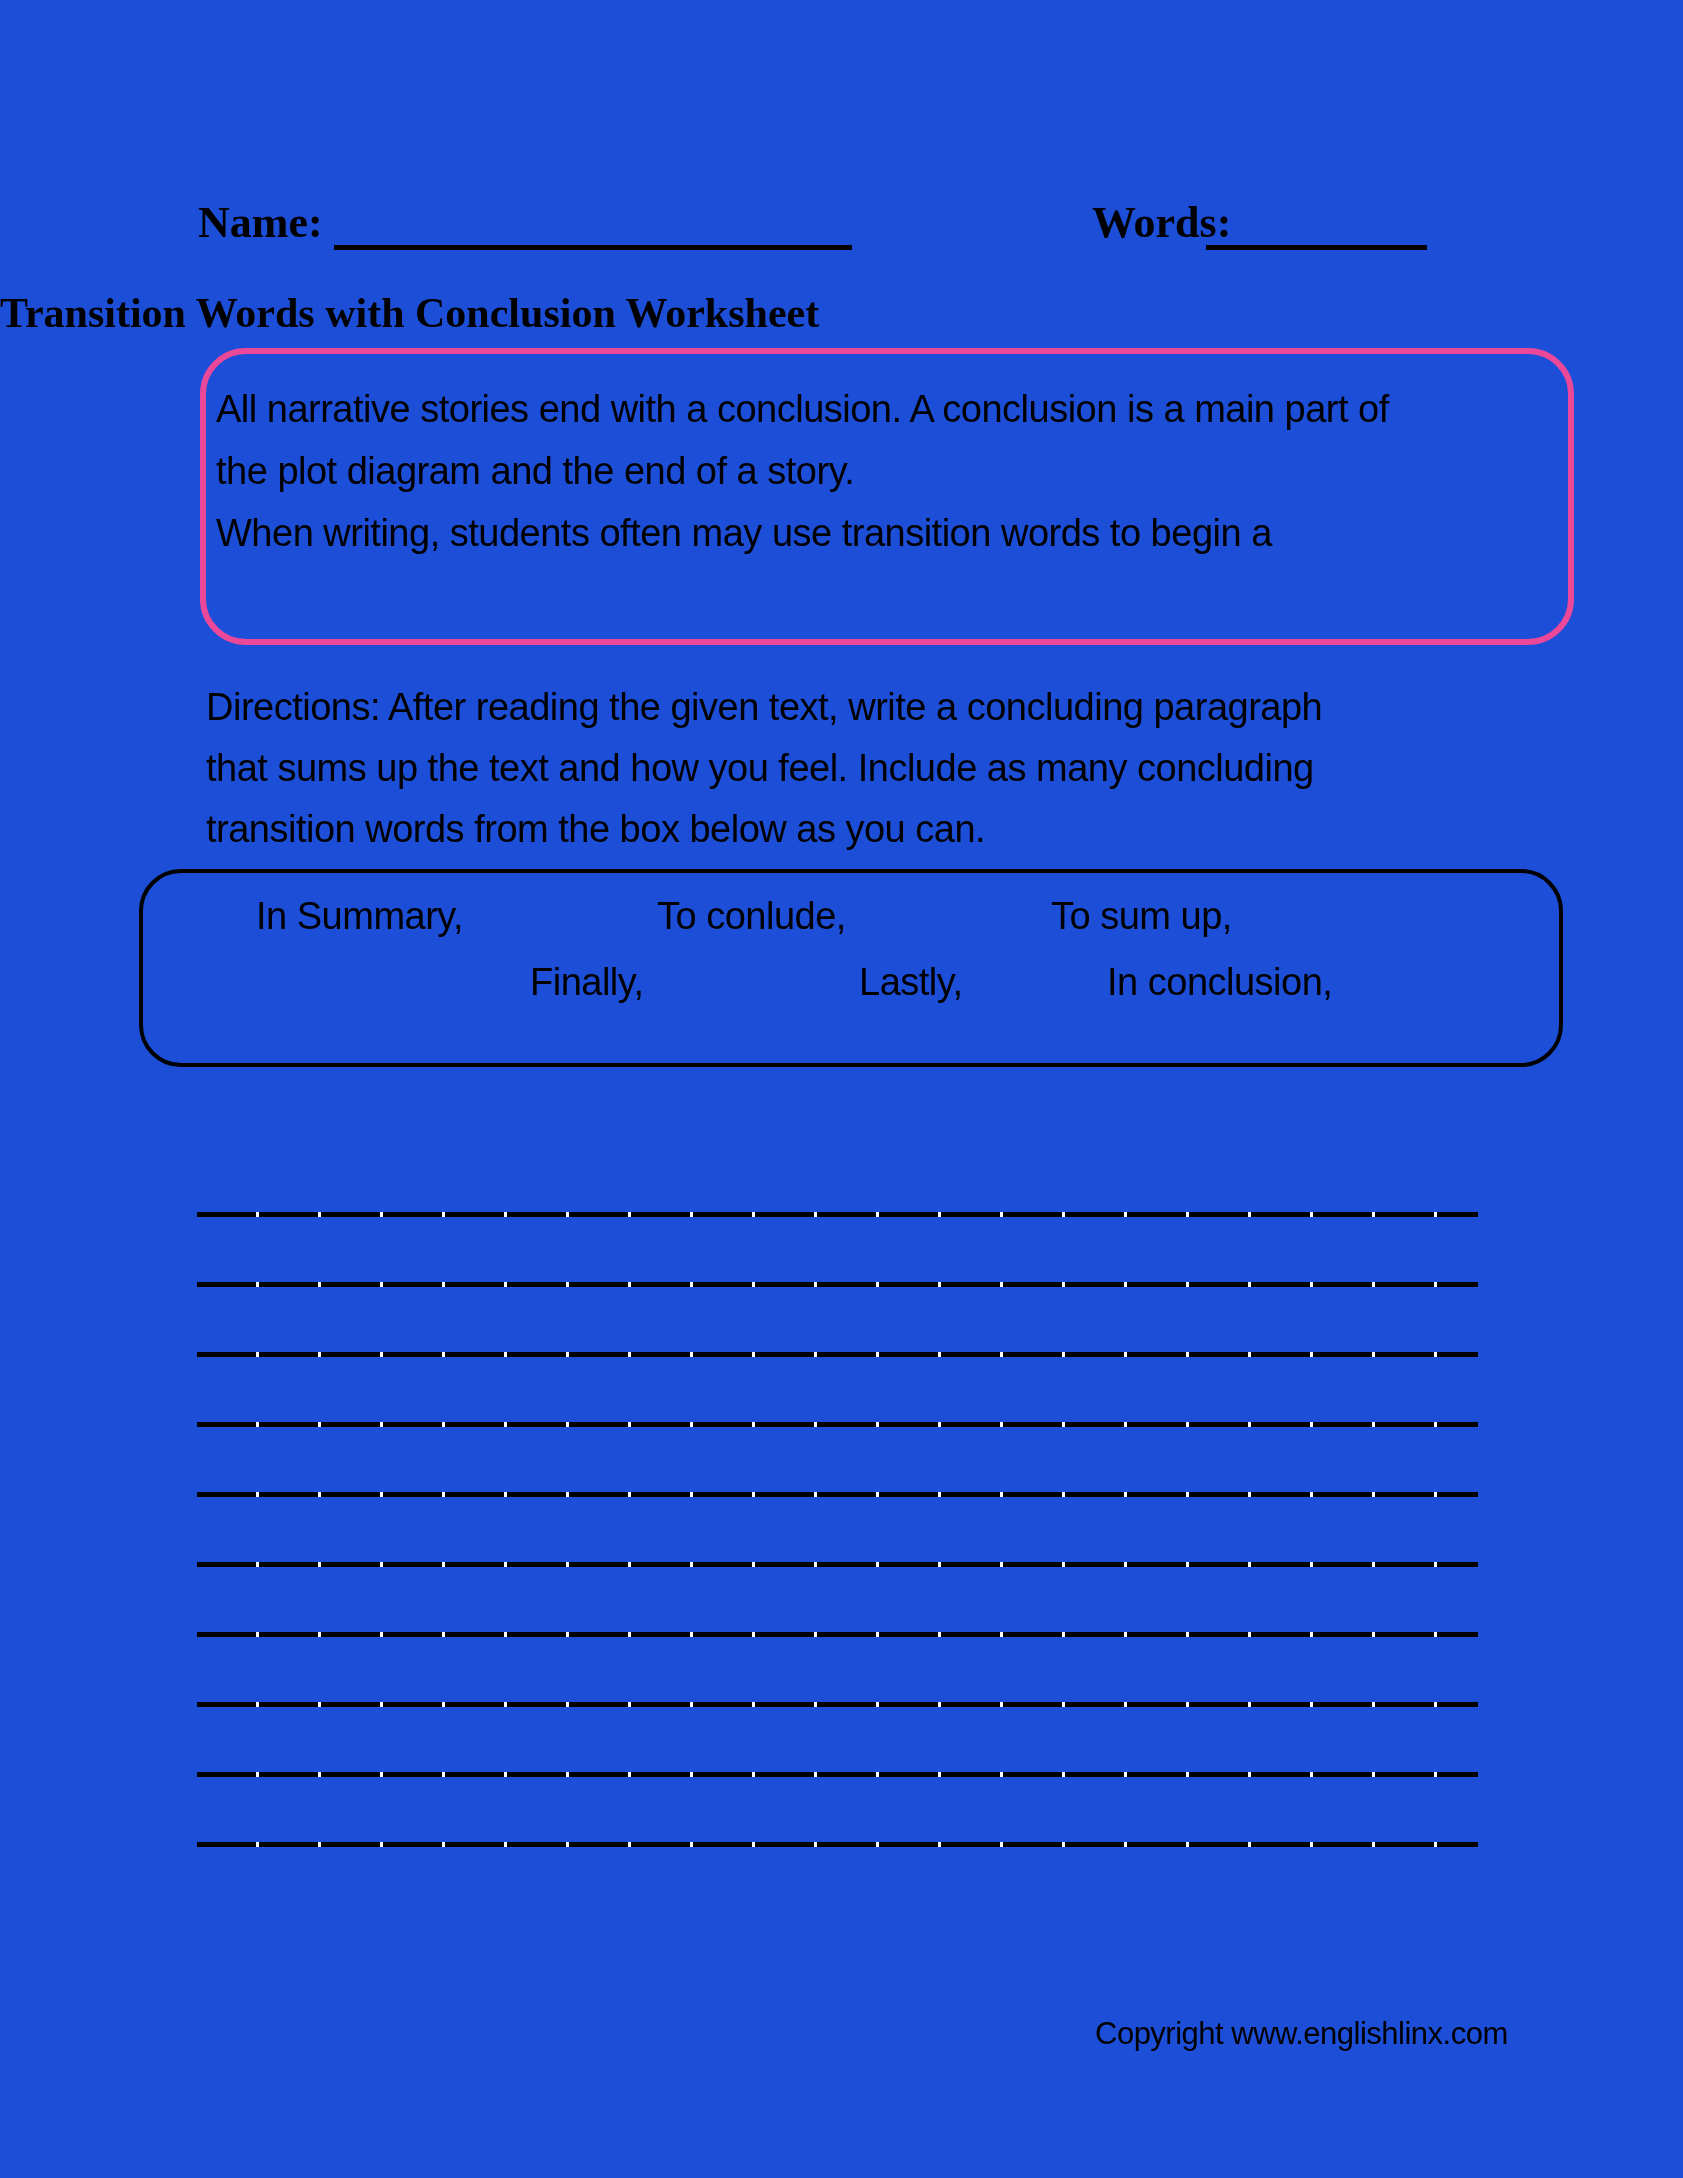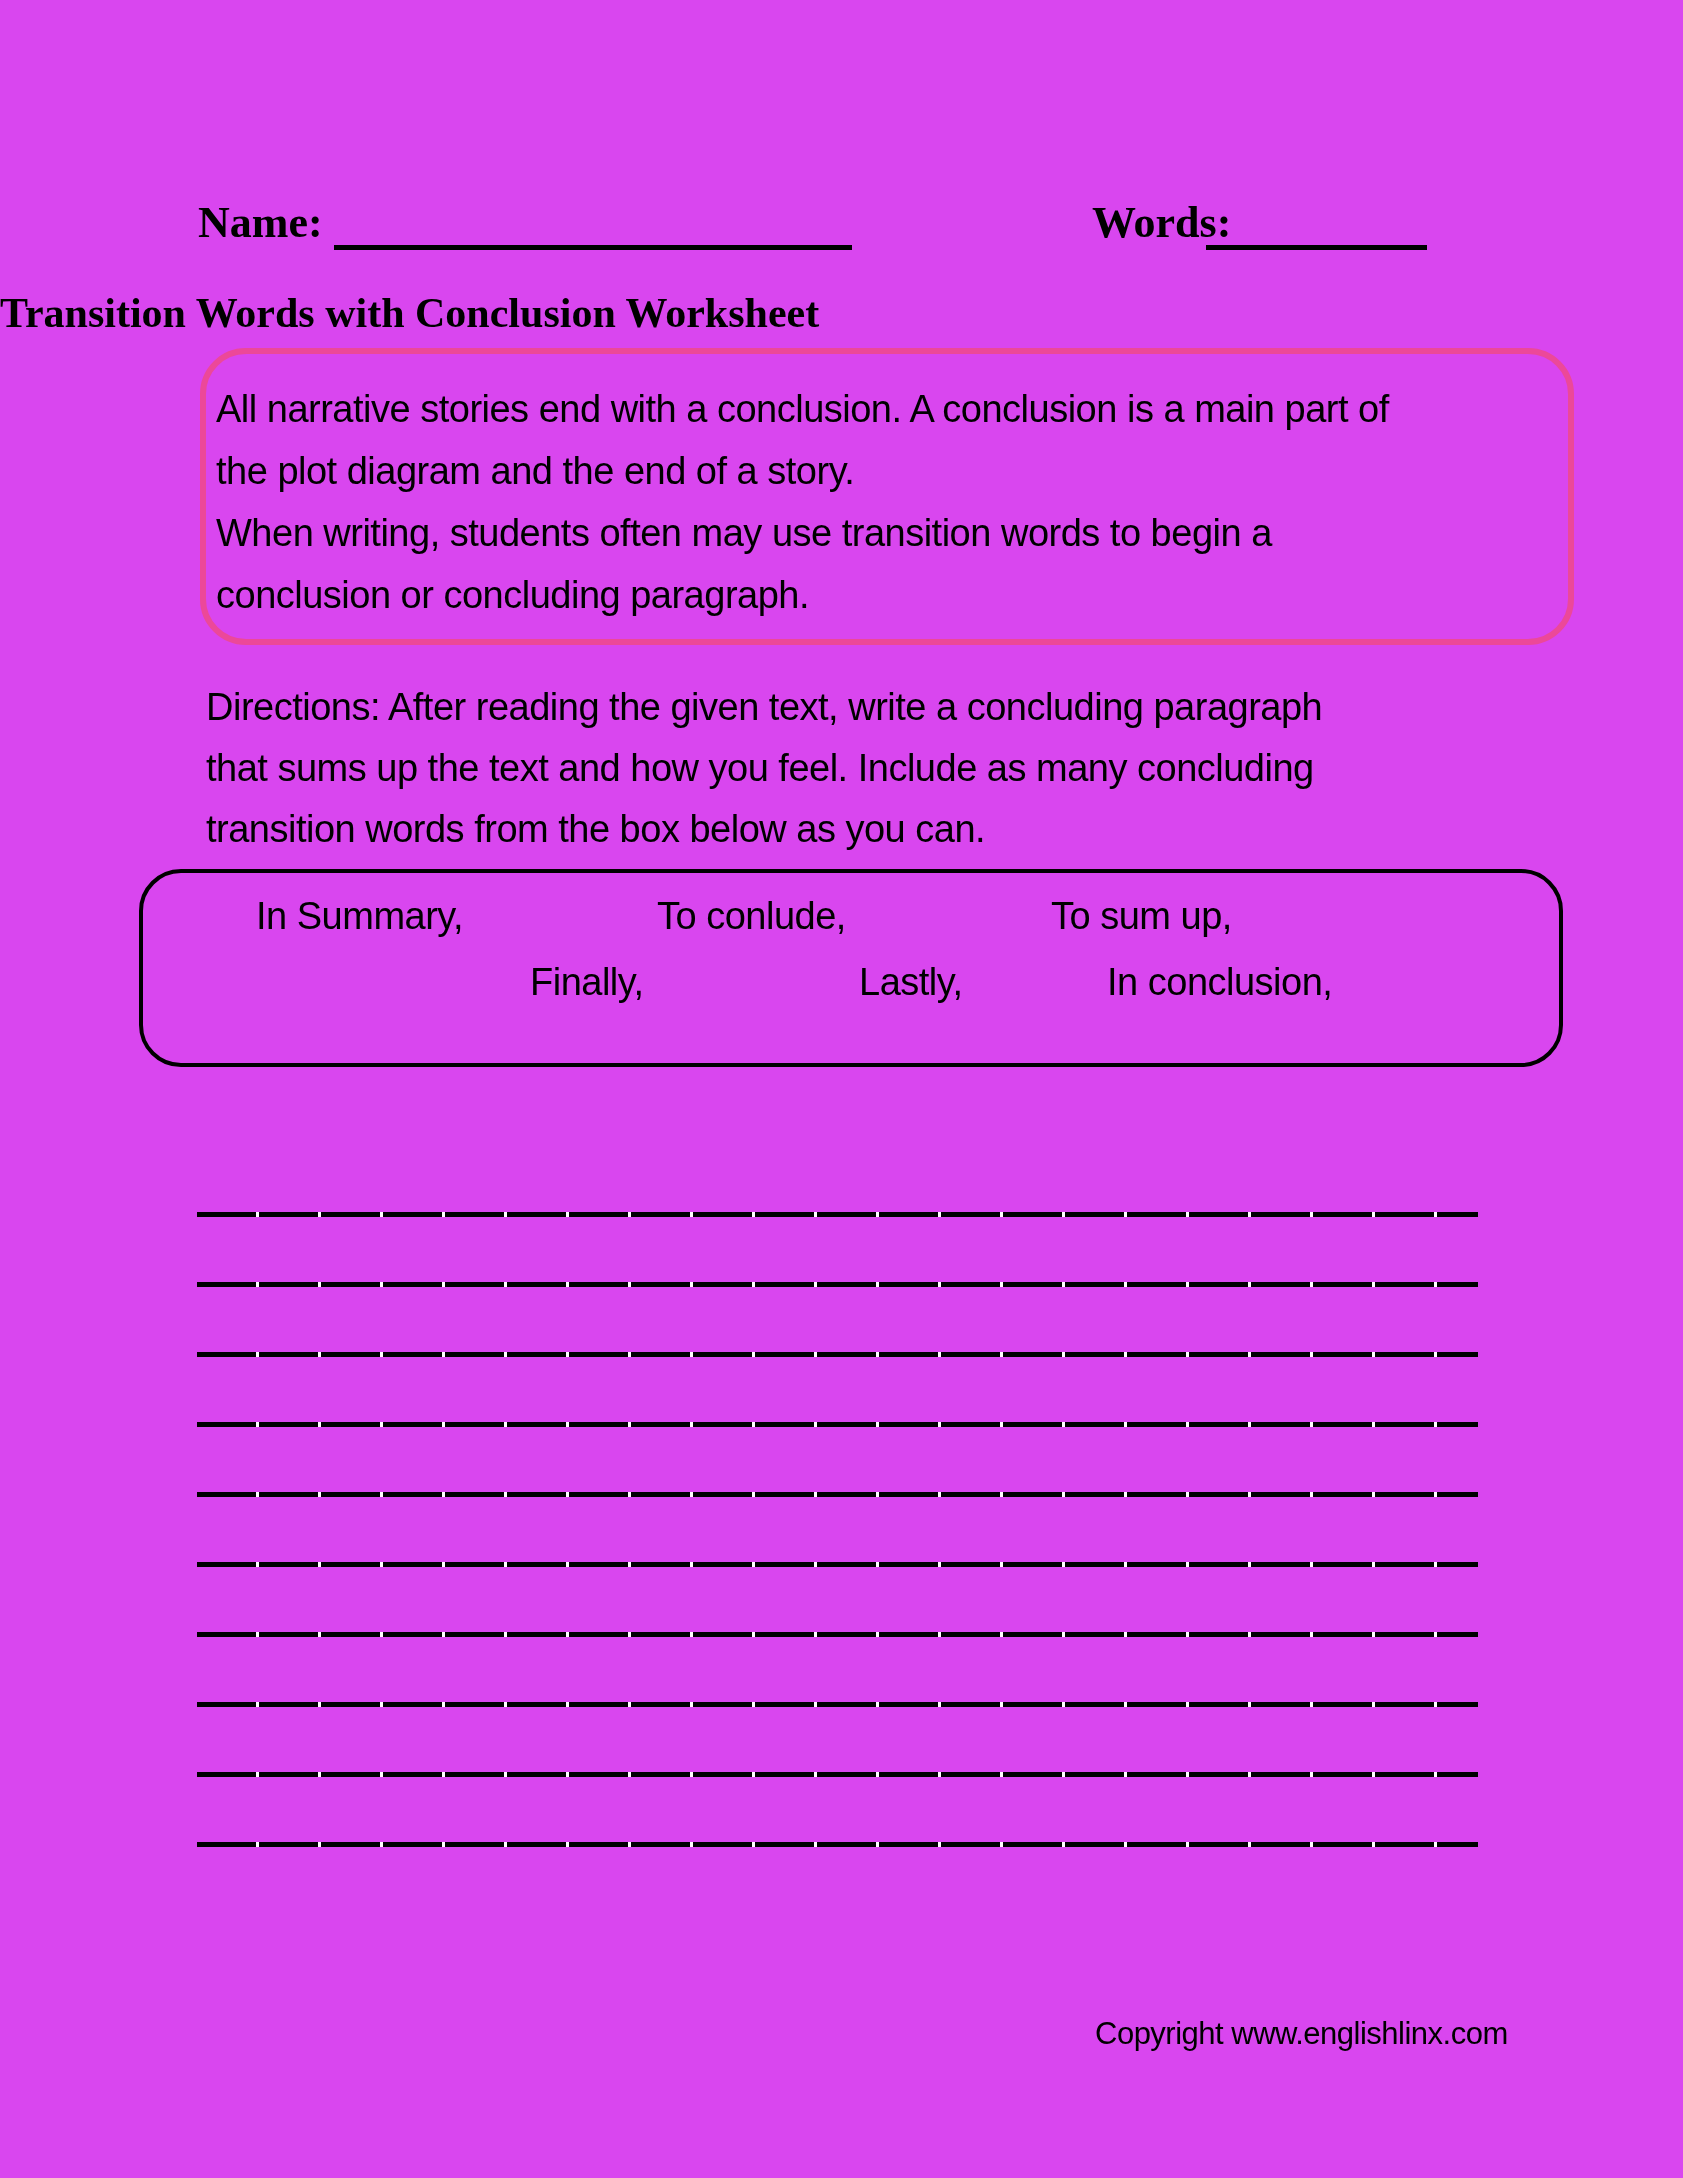--- a/index.html
+++ b/index.html
@@ -1,20 +1,20 @@
 <!DOCTYPE html>
 <html><head>
 <meta charset="utf-8">
 <style>
   html,body{margin:0;padding:0;background:#fff;}
   #page{
     position:relative;
     width:1683px;
     height:2178px;
-    background:#d946ef;
+    background:#1d4ed8;
     overflow:hidden;
     font-family:"Liberation Sans","DejaVu Sans",sans-serif;
     color:#000;
   }
   
   .hdr-label{
     position:absolute;
     font-family:"Liberation Serif","DejaVu Serif",serif;
     font-weight:bold;
     font-size:44px;
@@ -112,21 +112,20 @@
   <span id="date-label" class="hdr-label">Words:</span>
   <div id="date-line" class="blank-line"></div>
 
   <div id="title">Transition Words with Conclusion Worksheet</div>
 
   <div id="info-box">
     <div class="txt">
       <div class="body-line">All narrative stories end with a conclusion. A conclusion is a main part of</div>
       <div class="body-line">the plot diagram and the end of a story.</div>
       <div class="body-line">When writing, students often may use transition words to begin a</div>
-      <div class="body-line">conclusion or concluding paragraph.</div>
     </div>
   </div>
 
   <div id="directions">
     <div class="body-line">Directions: After reading the given text, write a concluding paragraph</div>
     <div class="body-line">that sums up the text and how you feel. Include as many concluding</div>
     <div class="body-line">transition words from the box below as you can.</div>
   </div>
 
   <div id="word-box">

